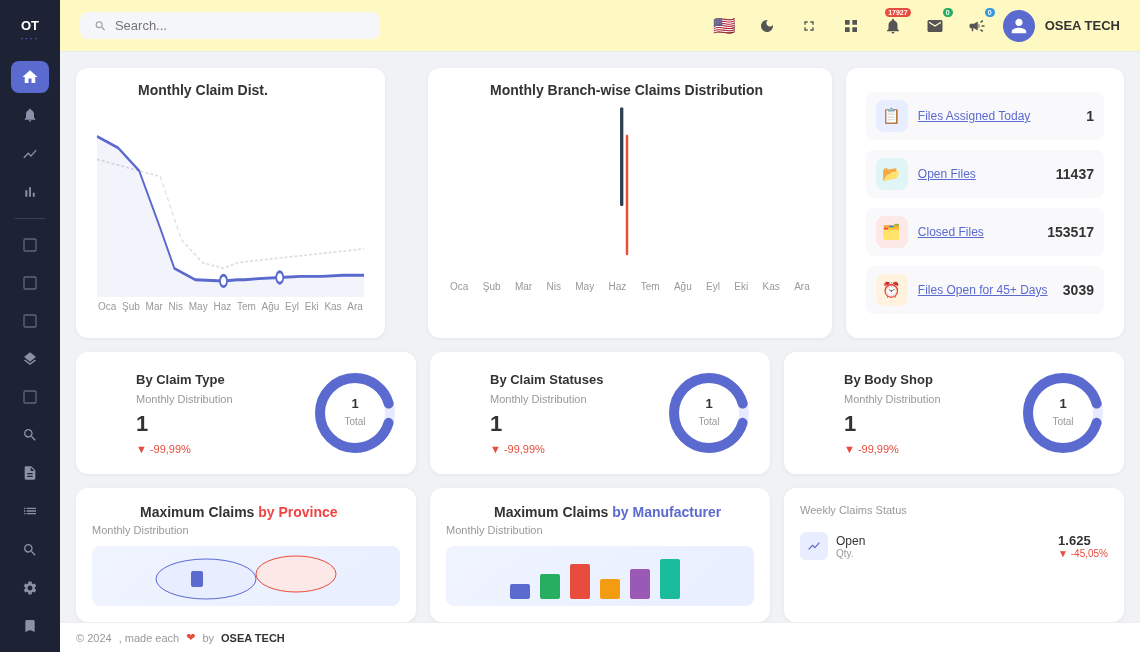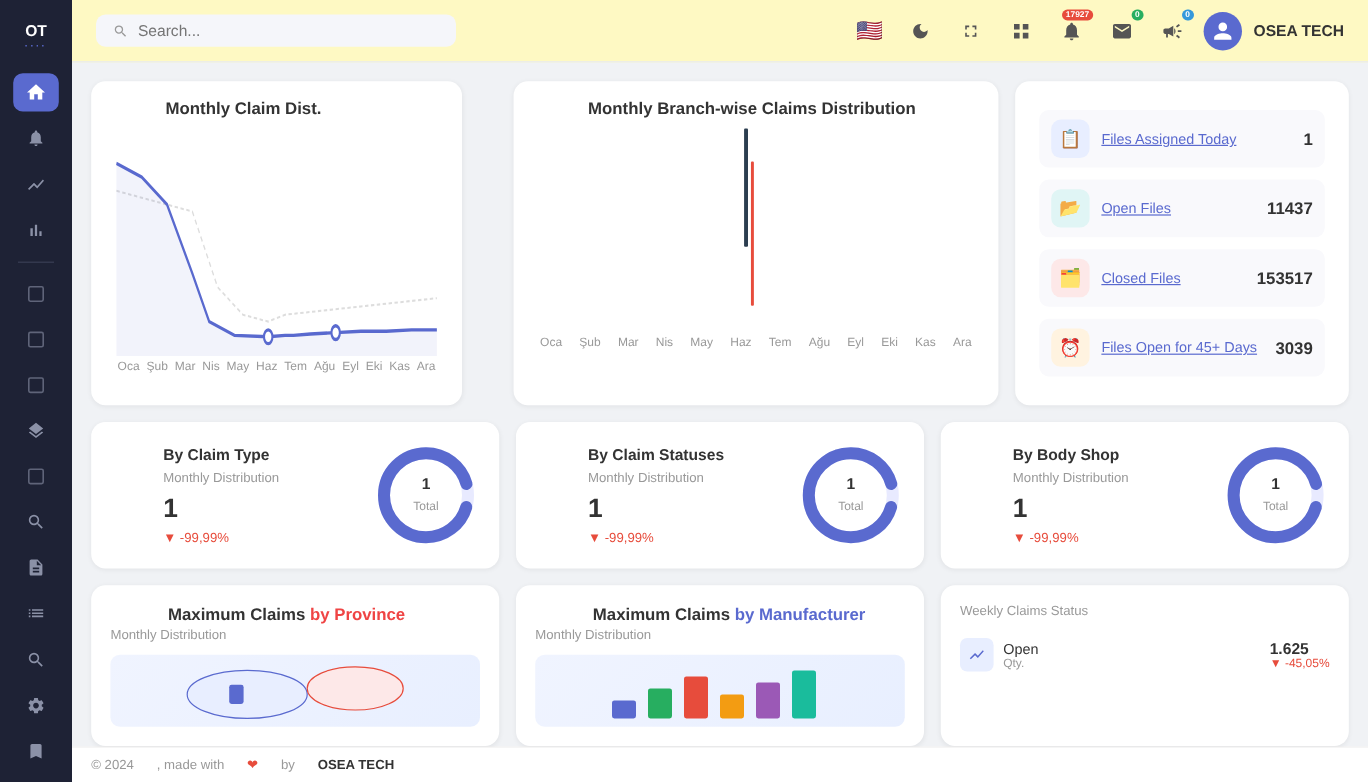--- a/index.html
+++ b/index.html
@@ -313,21 +313,21 @@
 
     
     .footer {
       background: #fff;
       padding: 8px 16px;
       font-size: 11px;
       color: #999;
       border-top: 1px solid #eee;
       display: flex;
       align-items: center;
-      gap: 19px;
+      gap: 7px;
     }
     .footer .heart { color: #e74c3c; }
     .footer .brand { font-weight: 700; color: #333; }
   </style>
 </head>
 <body>
 
 <div class="sidebar">
   <div class="sidebar-logo">
     <div style="font-size:13px;font-weight:900;color:#fff;">OT</div>
@@ -690,19 +690,19 @@
           </div>
         </div>
       </div>
 
     </div>
 
   </div>
 
   <div class="footer">
     <span>© 2024</span>
-    <span>, made with</span>
+    <span>, made each</span>
     <span class="heart">❤</span>
     <span>by</span>
     <span class="brand">OSEA TECH</span>
   </div>
 
 </div>
 
 </body></html>

